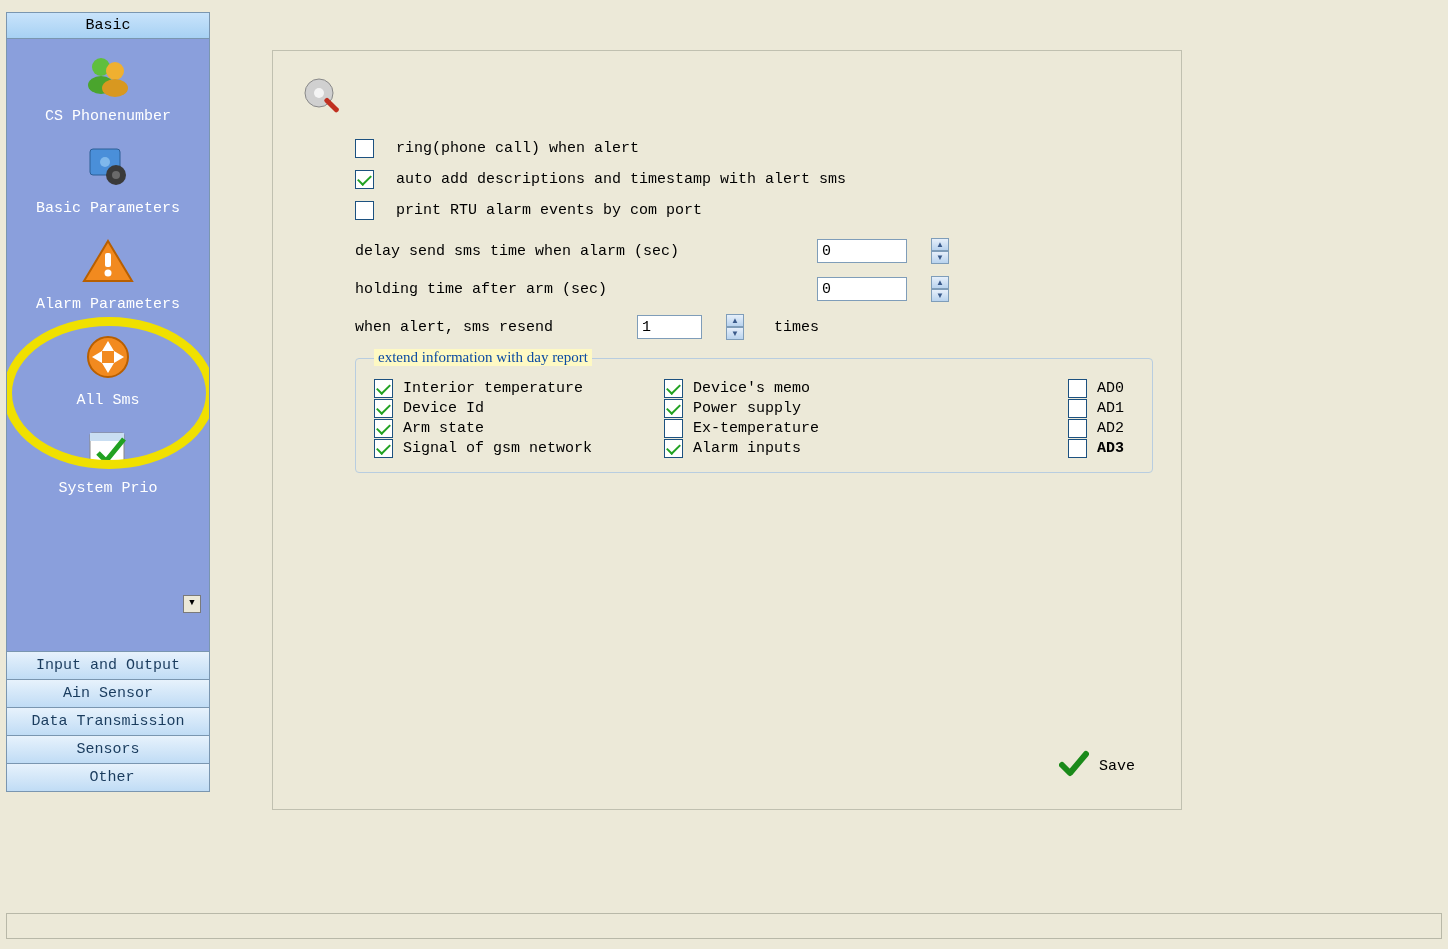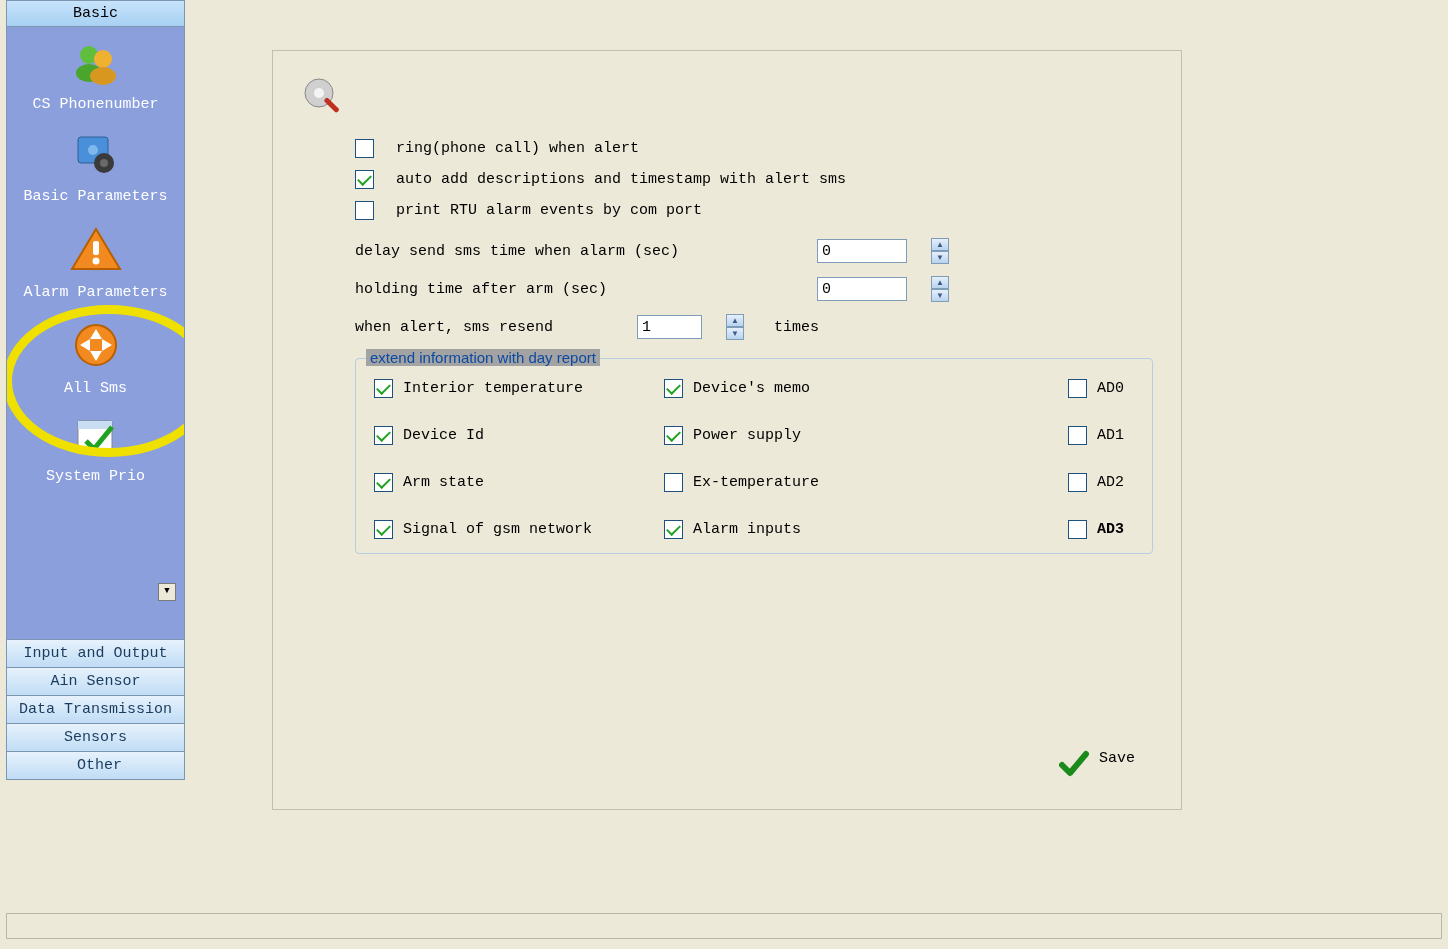--- a/index.html
+++ b/index.html
@@ -9,22 +9,22 @@
     font-size: 15px;
     background: #ece9d8;
     width: 1448px;
     height: 949px;
     position: relative;
     overflow: hidden;
   }
   .sidebar {
     position: absolute;
     left: 6px;
-    top: 0;
-    width: 179px;
+    top: 12px;
+    width: 204px;
     border: 1px solid #7a96b0;
     background: #fff;
   }
   .sb-header {
     background: linear-gradient(#c8e3fb, #a7d1f3);
     text-align: center;
     padding: 4px 0;
     border-bottom: 1px solid #7a96b0;
     font-family: "Courier New", monospace;
     color: #000;
@@ -150,38 +150,38 @@
   .group {
     border: 1px solid #b8cde0;
     border-radius: 4px;
     margin-top: 18px;
     padding: 20px 18px 14px;
     position: relative;
   }
   .group-title {
     position: absolute;
     top: -10px;
-    left: 10px;
-    background: #a3a3a3;
+    left: 18px;
+    background: #fef9c3;
     padding: 0 4px;
     color: #0b4aa2;
-    font-family: Liberation Sans, sans-serif;
+    font-family: Liberation Serif, serif;
   }
   .grid3 {
     display: grid;
     grid-template-columns: 290px 310px 1fr;
-    row-gap: 28px;
+    row-gap: 1px;
   }
   .gcell { display: flex; align-items: center; gap: 10px; }
   .save {
     position: absolute;
     right: 46px;
     bottom: 26px;
     display: flex;
-    align-items: flex-start;
+    align-items: center;
     gap: 10px;
     cursor: pointer;
   }
   .statusbar {
     position: absolute;
     left: 6px;
     right: 6px;
     bottom: 10px;
     height: 26px;
     border: 1px solid #b8b8a8;

